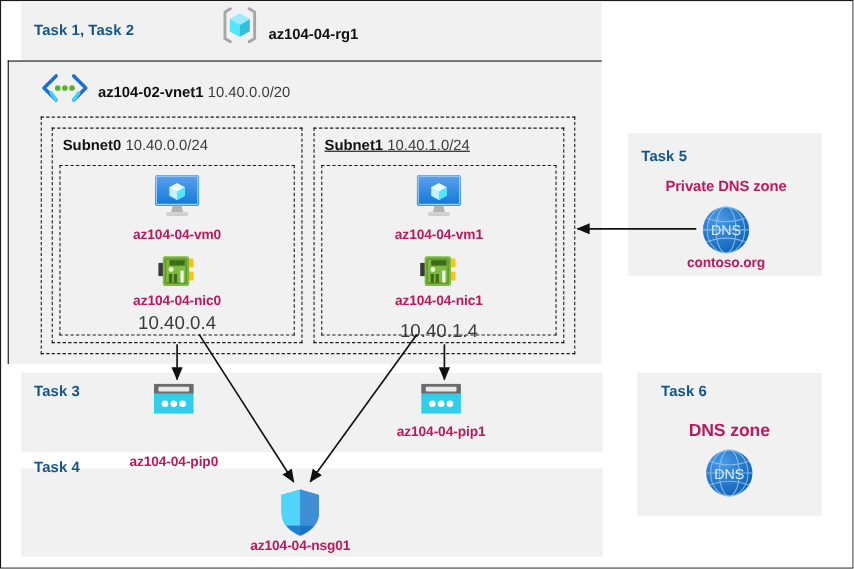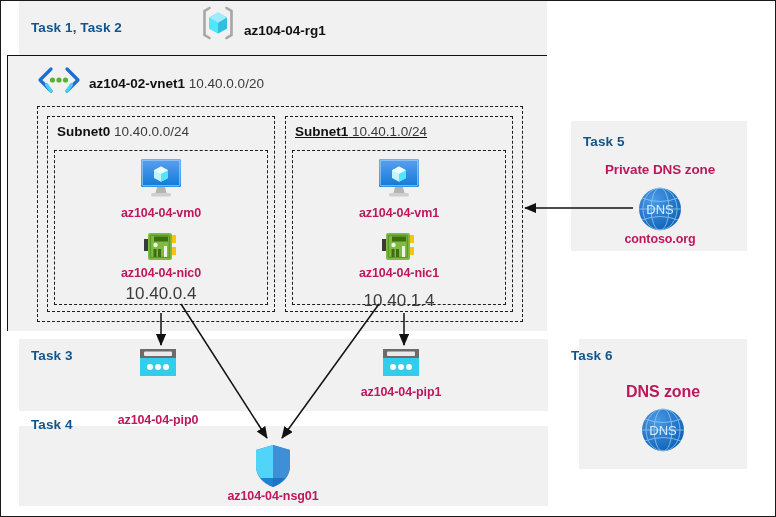--- a/index.html
+++ b/index.html
@@ -253,21 +253,21 @@
         <line x1="2" y1="23" x2="44" y2="23"></line>
         <path d="M5 12 Q23 19 41 12"></path>
         <path d="M5 34 Q23 27 41 34"></path>
       </g>
       <text x="23" y="28" text-anchor="middle" font-family="Liberation Sans, sans-serif" font-size="13" fill="#d6ecfb">DNS</text>
     </svg>
   </div>
   <div class="node-label" style="left:578px;top:231px;width:162px;">contoso.org</div>
 
   <div class="panel" style="left:578px;top:338px;width:168px;height:130px;"></div>
-  <div class="task-label" style="left:570px;top:347px;">Task 6</div>
+  <div class="task-label" style="left:600px;top:347px;">Task 6</div>
   <div class="node-label" style="left:582px;top:382px;width:160px;font-size:16px;">DNS zone</div>
 
   <div class="icon dns-icon" style="left:639px;top:406px;">
     <svg viewBox="0 0 46 46" width="46" height="46">
       <defs>
           <radialGradient id="dnsg1" cx="35%" cy="30%" r="75%">
         <stop offset="0" stop-color="#4b9ae8"></stop>
             <stop offset="1" stop-color="#0f62b5"></stop>
           </radialGradient>
         </defs>

